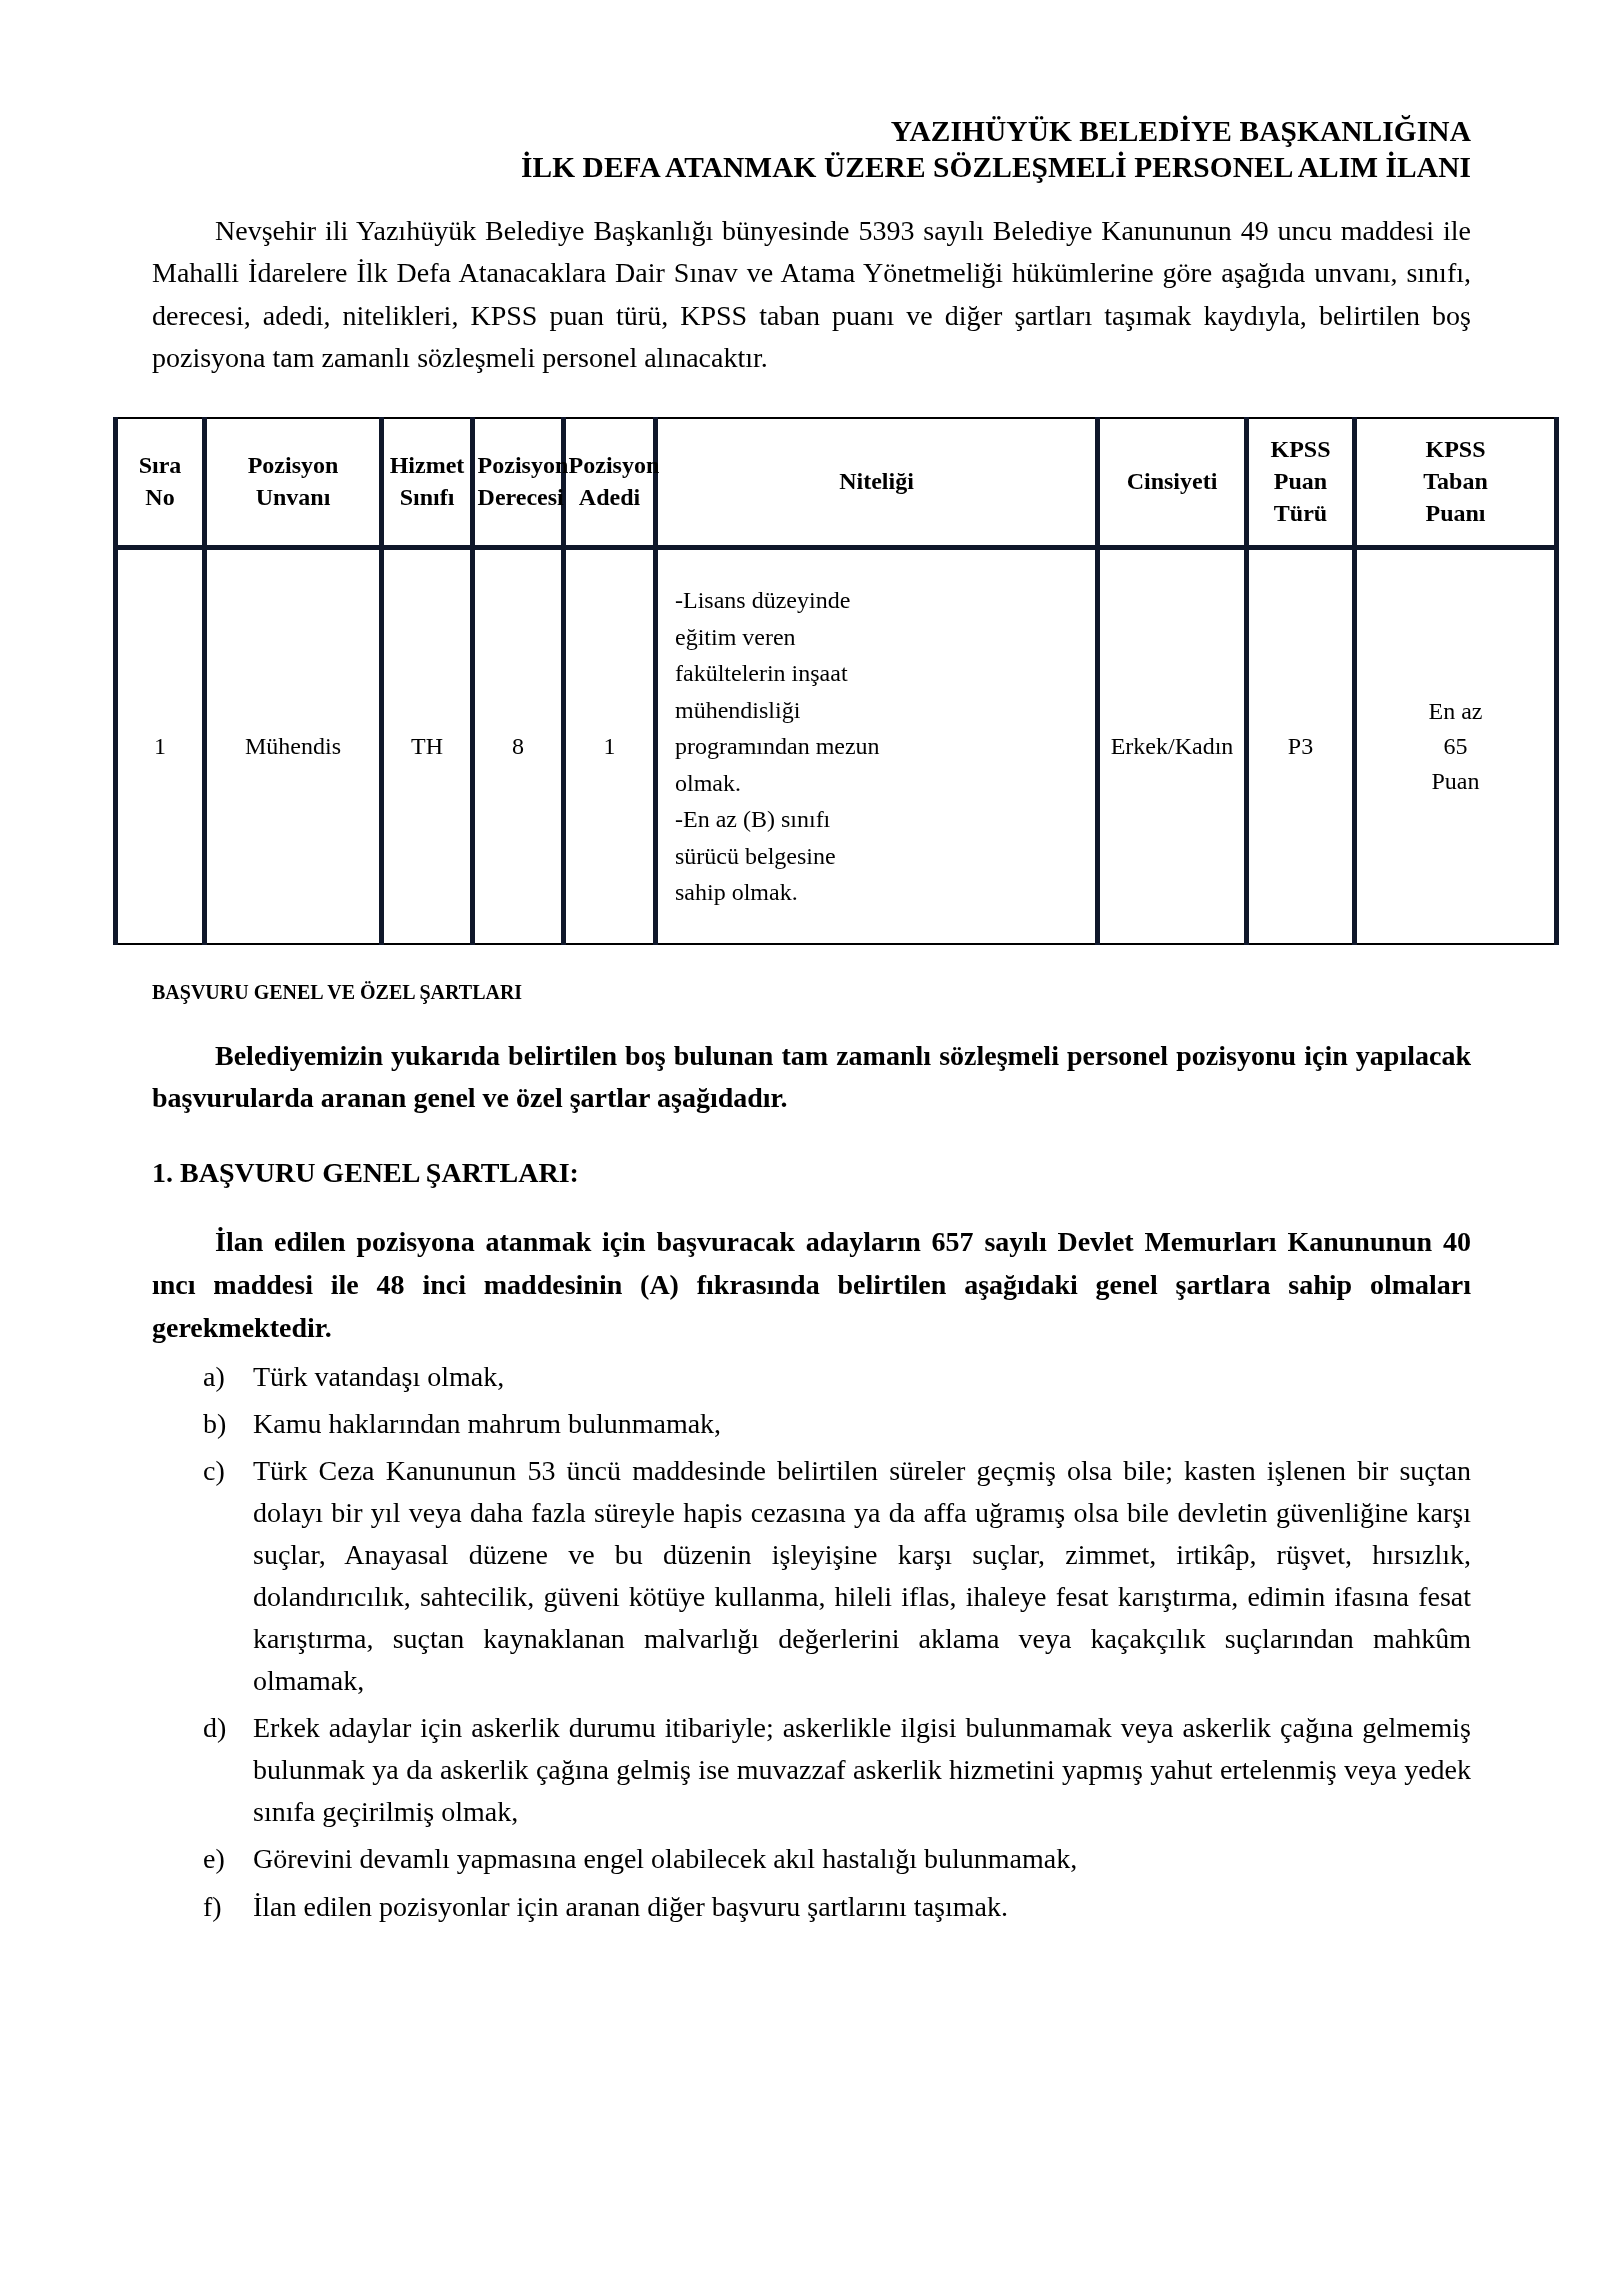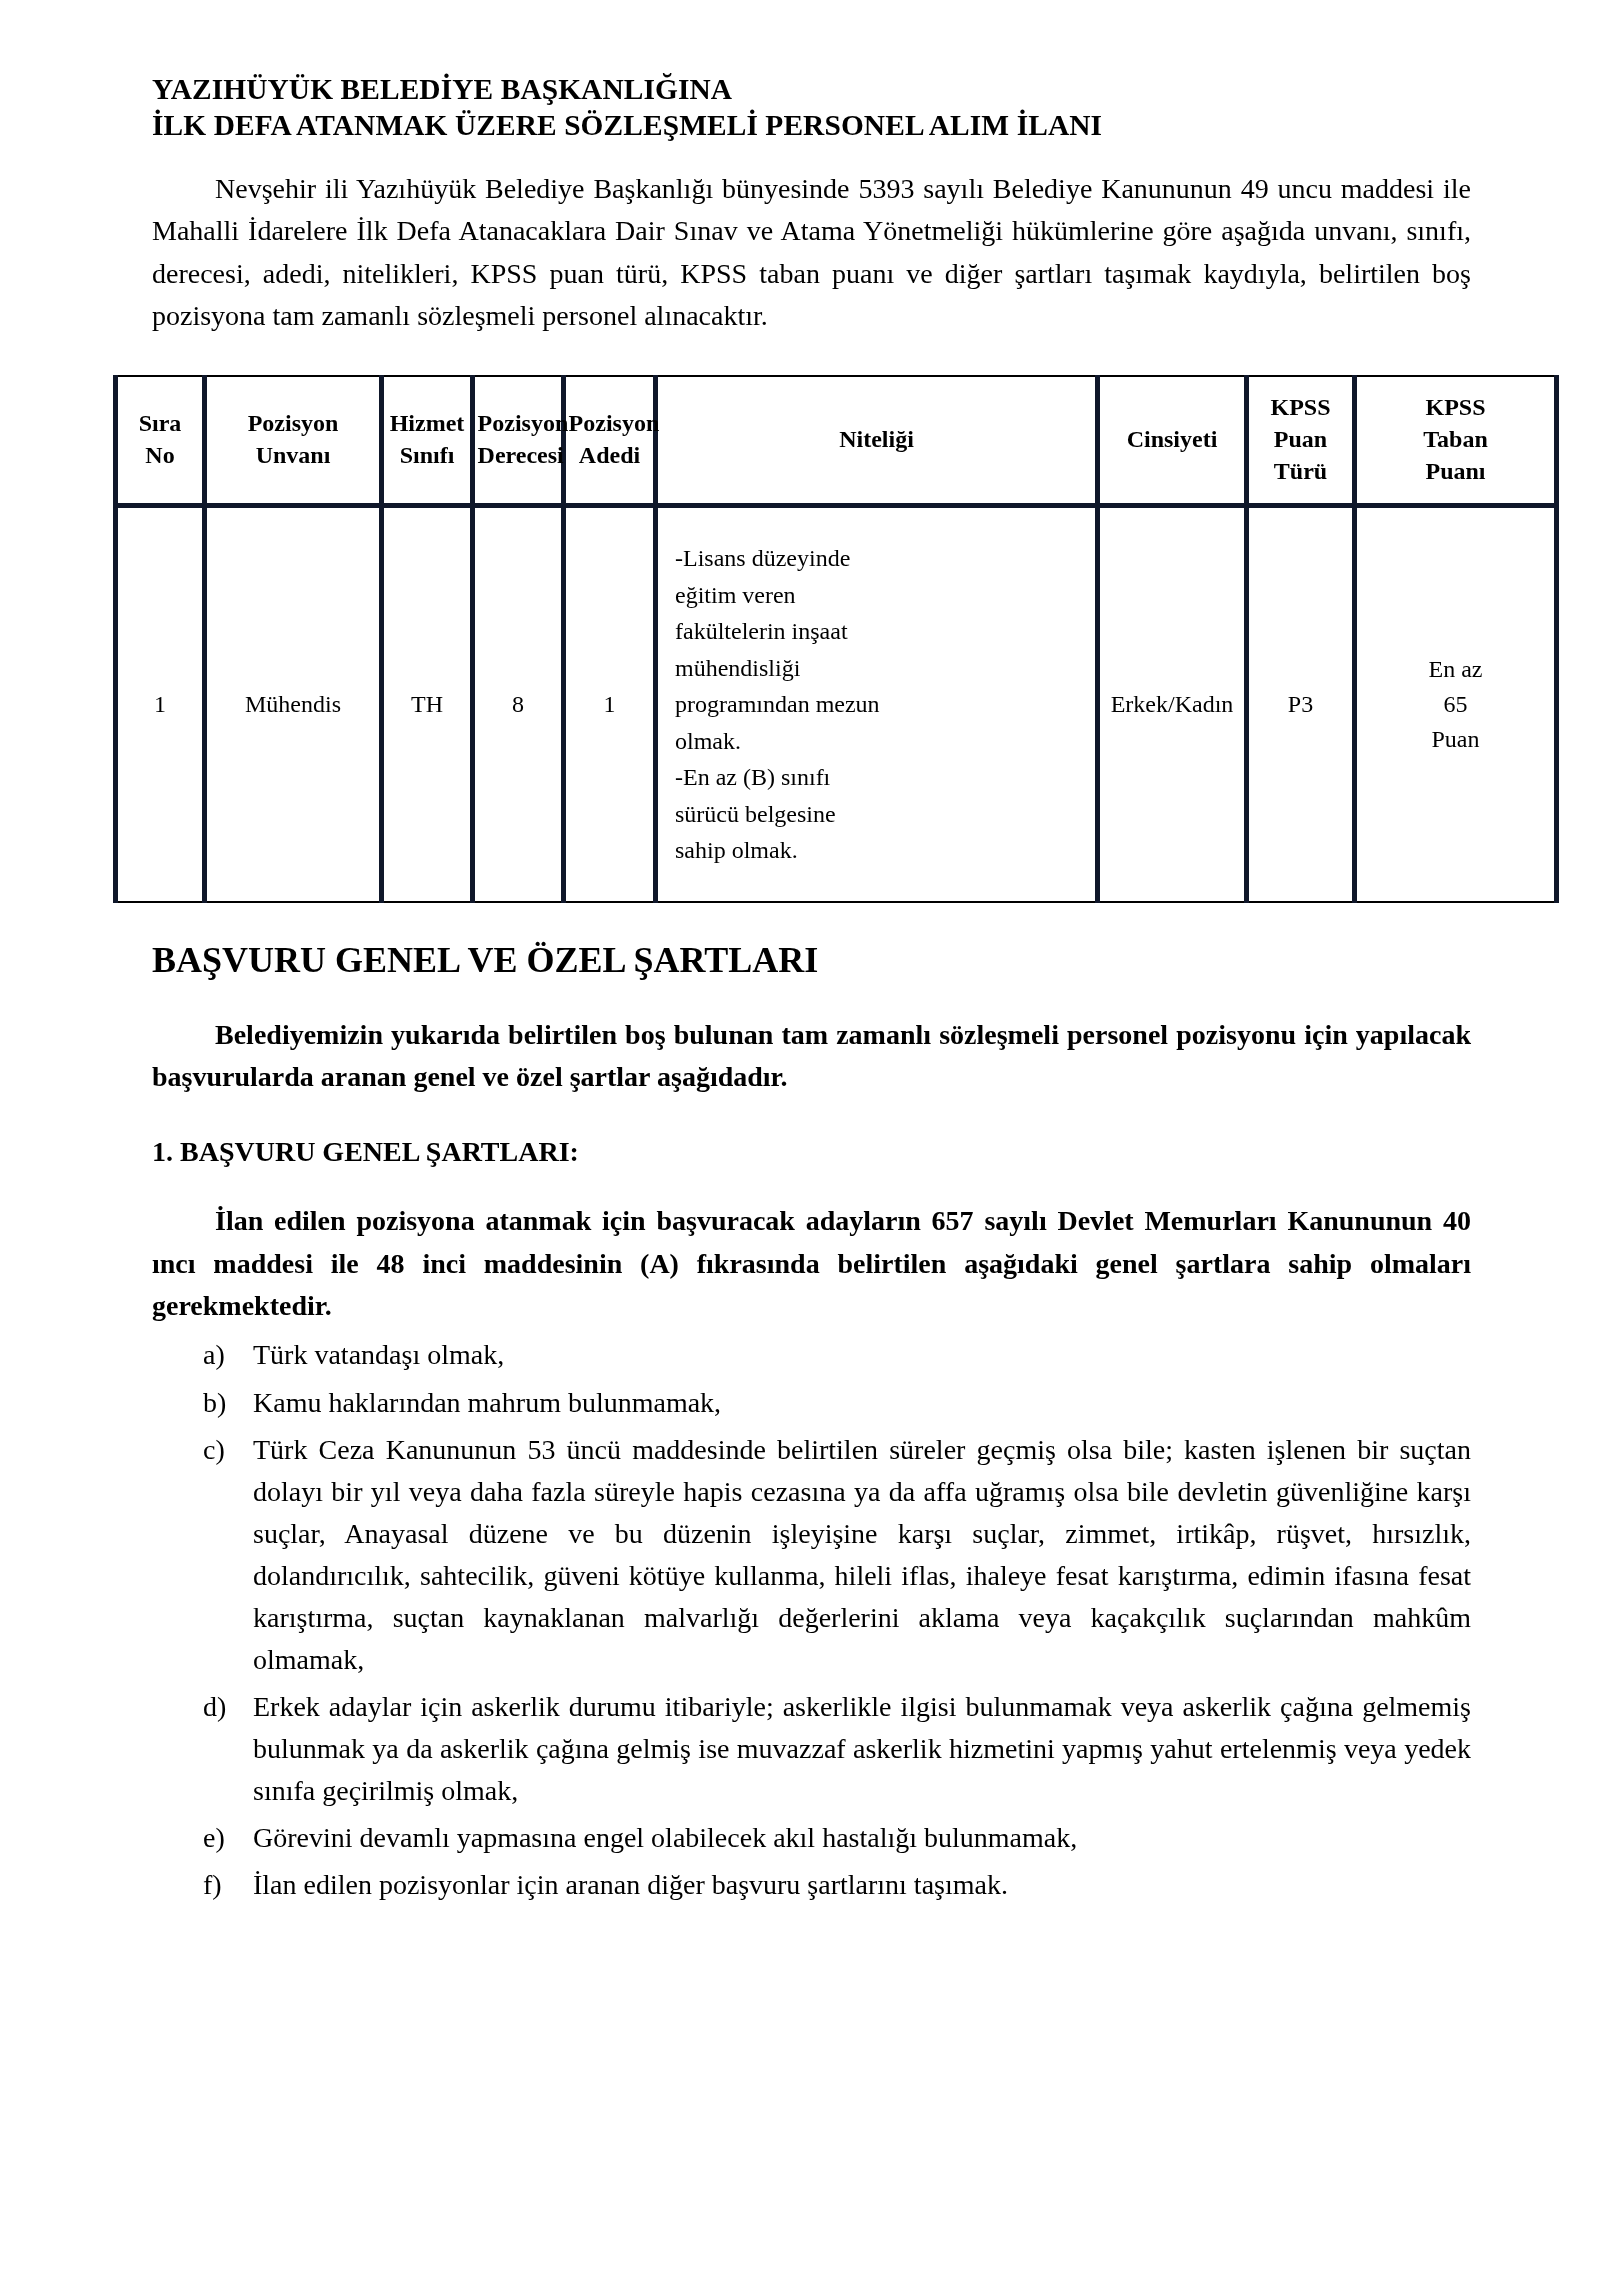--- a/index.html
+++ b/index.html
@@ -25,22 +25,22 @@
   }
   .content {
     position: absolute;
     left: 152px;
     top: 0;
     width: 1319px;
   }
 
   
   .title-block {
-    padding-top: 72px;
-    text-align: left;
+    padding-top: 114px;
+    text-align: right;
   }
   .title-line {
     font-size: 29.4px;
     font-weight: bold;
     line-height: 1.22;
     letter-spacing: 0.1px;
   }
 
   
   .intro {
@@ -98,21 +98,21 @@
   col.c-hizmet { width: 91px; }
   col.c-derece { width: 91px; }
   col.c-adet   { width: 92px; }
   col.c-nitel  { width: 442px; }
   col.c-cins   { width: 149px; }
   col.c-ptur   { width: 108px; }
   col.c-ptaban { width: 202px; }
 
   
   h2.section {
-    font-size: 36px;
+    font-size: 20px;
     font-weight: bold;
     margin: 34px 0 0 0;
     line-height: 1.3;
   }
   h3.subsection {
     font-size: 28px;
     font-weight: bold;
     margin: 35px 0 12px 0;
     line-height: 1.3;
   }

